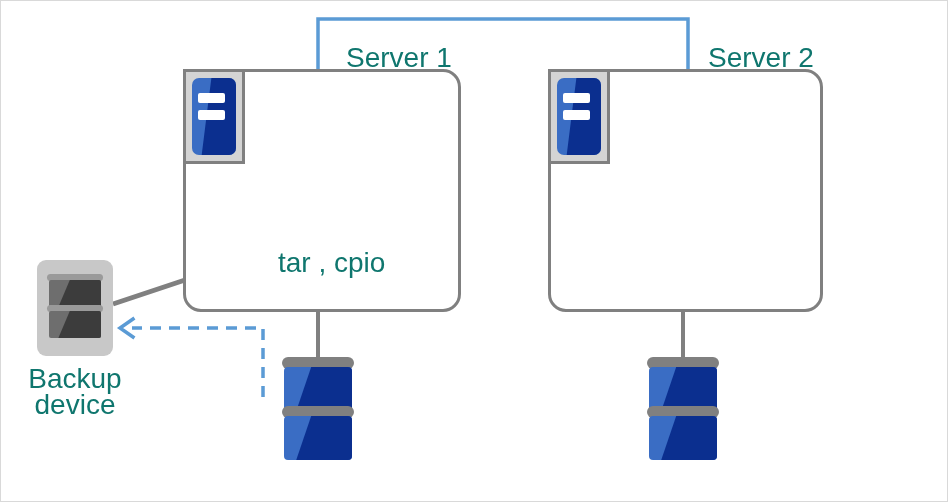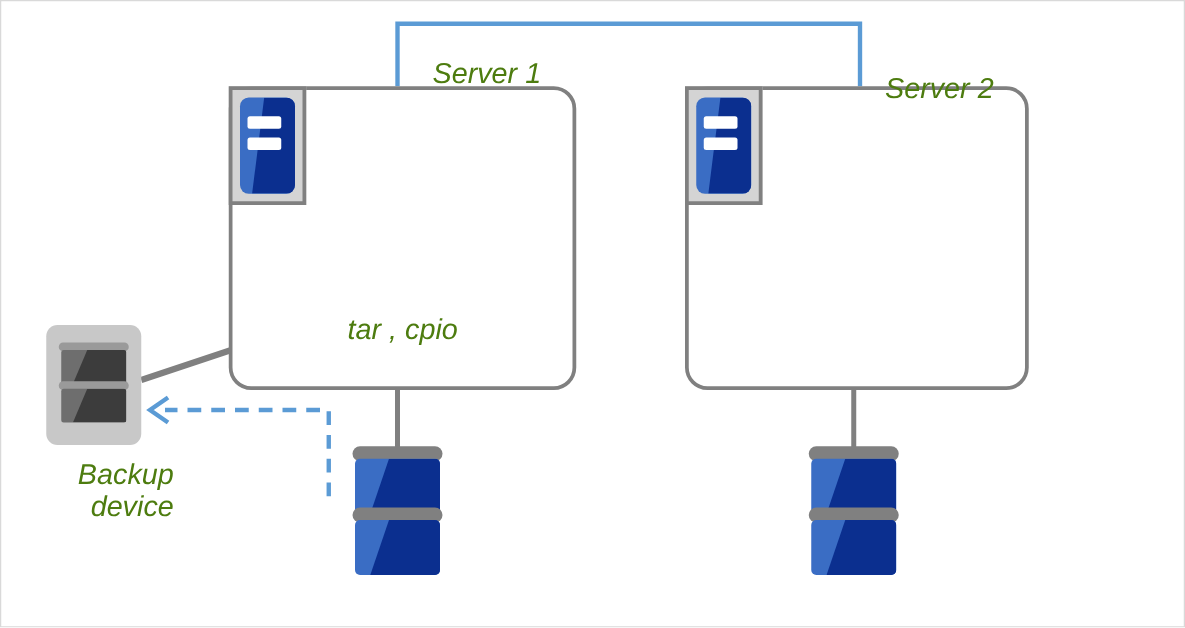--- a/index.html
+++ b/index.html
@@ -23,33 +23,32 @@
     position: absolute;
     left: 0;
     top: 0;
     width: 948px;
     height: 502px;
   }
 
   
   .label {
     position: absolute;
-    color: #4d7c0f;
-    font-size: 23px;
+    color: #0f766e;
+    font-size: 28px;
     line-height: 26px;
     white-space: pre;
     user-select: none;
-    font-style: italic;
   }
   .label-center {
-    text-align: right;
+    text-align: center;
   }
 
   #label-server1 { left: 345px; top: 44px; }
-  #label-server2 { left: 707px; top: 56px; }
+  #label-server2 { left: 707px; top: 44px; }
   #label-mdr     { left: 341px; top: 100px; }
   #label-tar     { left: 277px; top: 249px; }
   #label-backup  { left: 10px;  top: 365px; width: 128px; }
   #label-mirrordisk { left: 245px; top: 456px; width: 145px; }
 
   
   .server-box {
     position: absolute;
     border: 3px solid #808080;
     border-radius: 18px;

